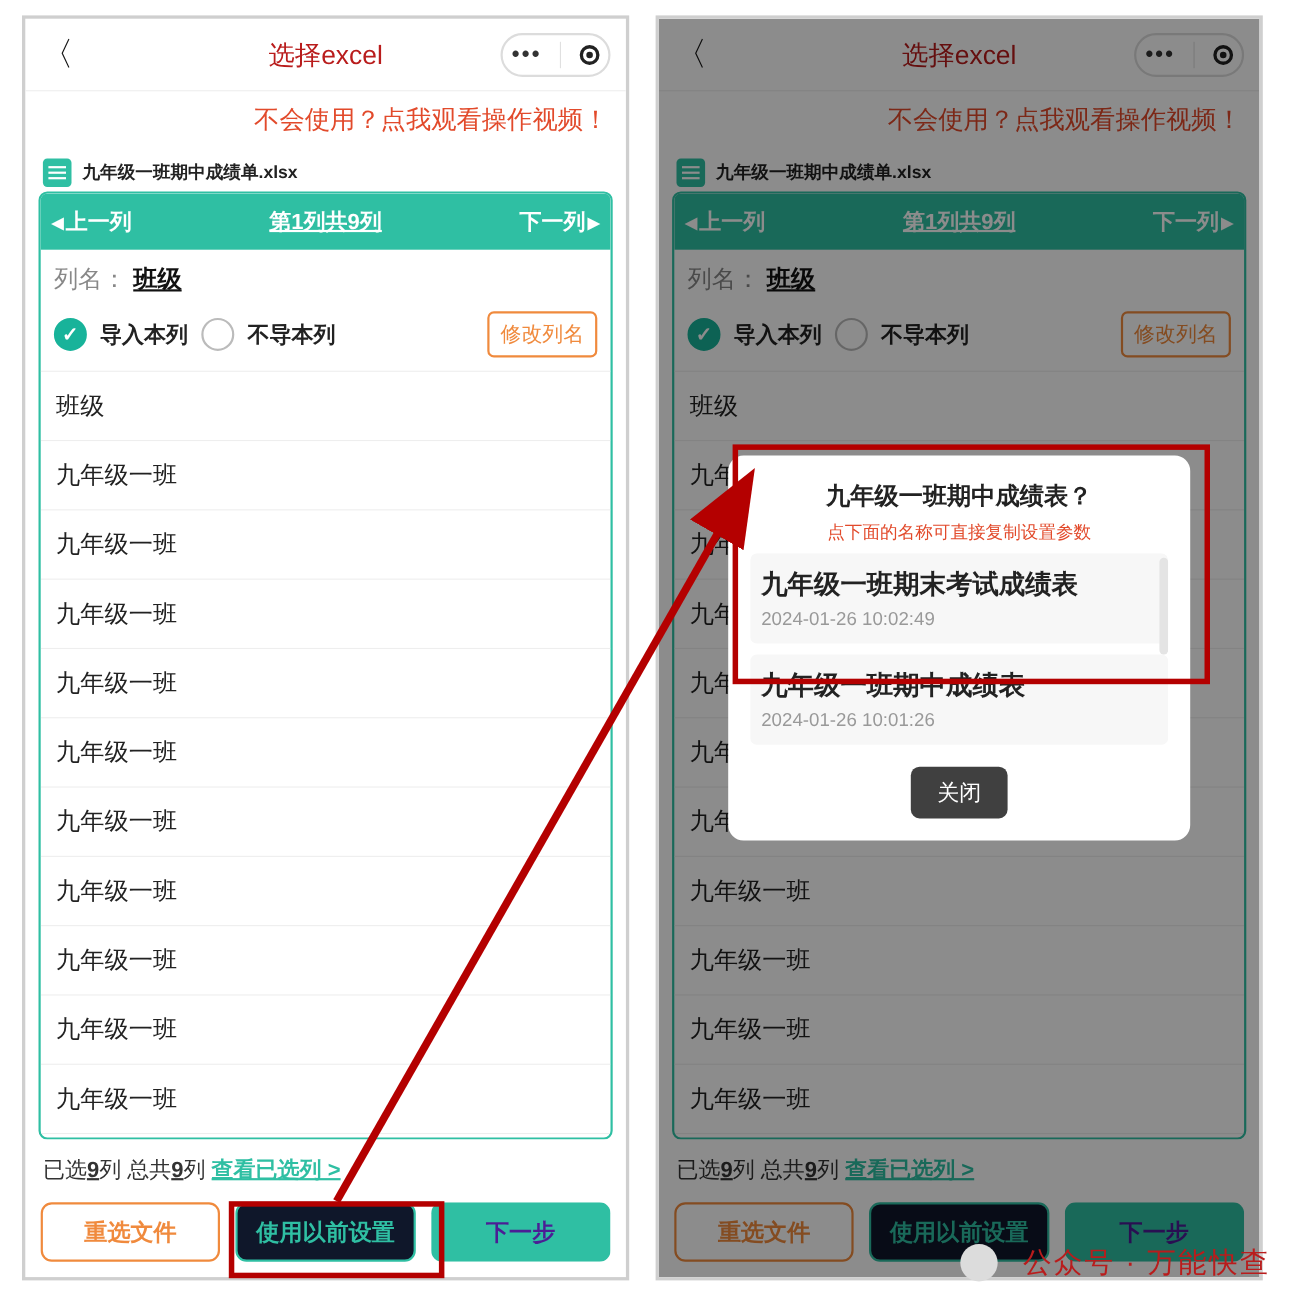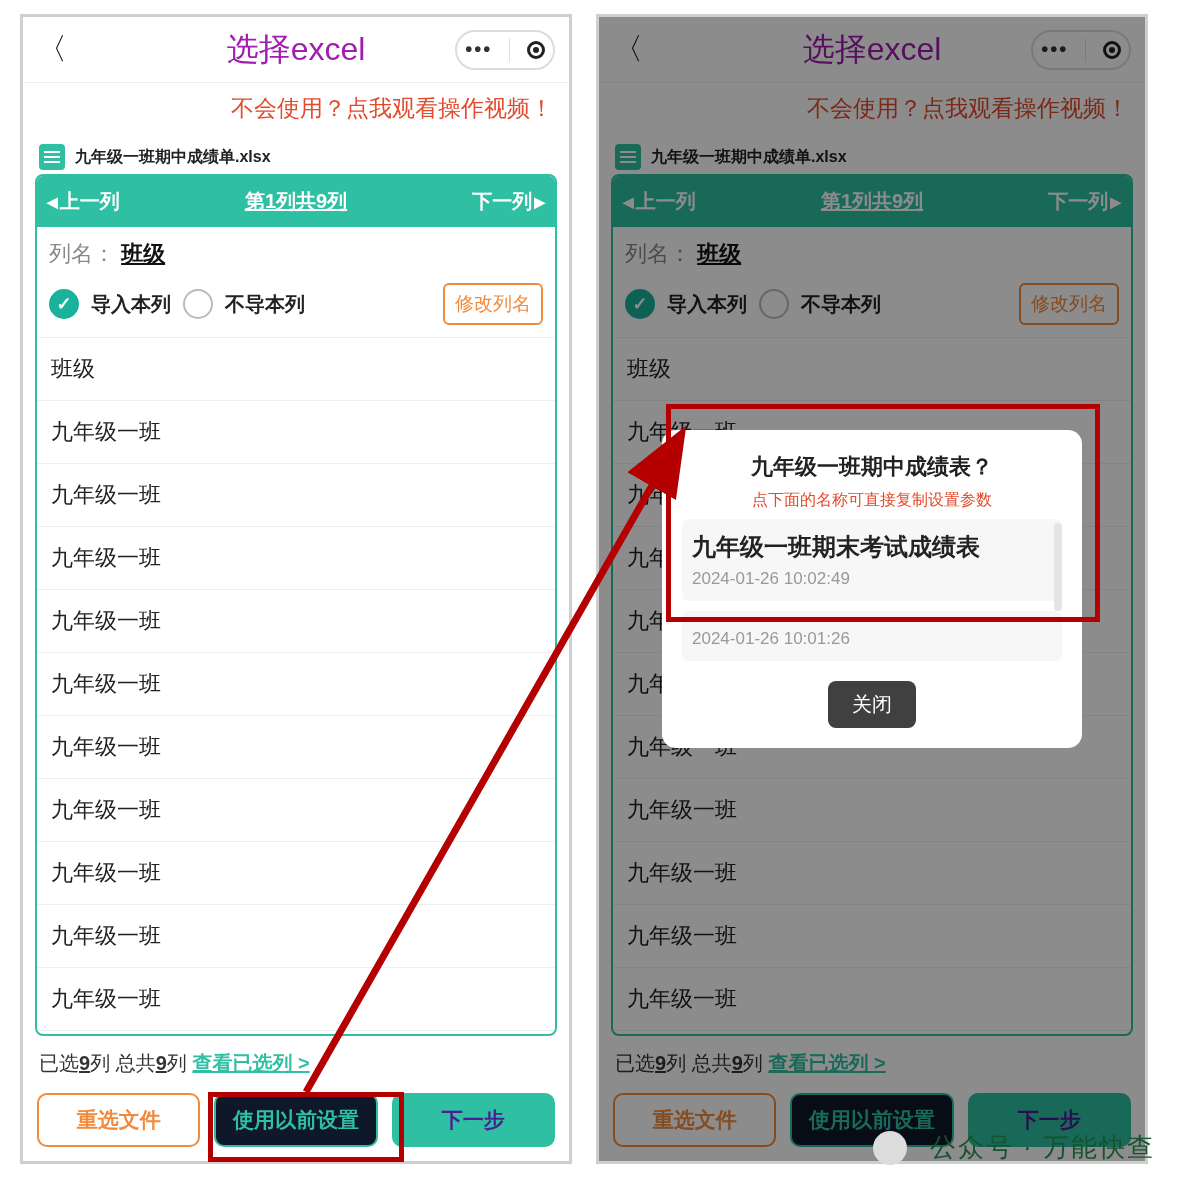--- a/index.html
+++ b/index.html
@@ -38,22 +38,22 @@
     font-size: 30px;
     font-weight: 300;
     color: #111;
     width: 30px;
     cursor: pointer;
   }
   .title {
     position: absolute;
     left: 0; right: 0;
     text-align: center;
-    font-size: 32px;
-    color: #a21caf;
+    font-size: 24px;
+    color: #b91c1c;
     pointer-events: none;
   }
   .capsule {
     margin-left: auto;
     width: 100px; height: 40px;
     border: 2px solid #dcdcdc;
     border-radius: 22px;
     display: flex;
     align-items: center;
     justify-content: space-around;
@@ -243,21 +243,21 @@
   }
 
   
   .annot { position: absolute; z-index: 20; pointer-events: none; }
   .redbox { border: 5px solid #b40000; }
   svg.arrow { position: absolute; left: 0; top: 0; width: 1195px; height: 1179px; z-index: 30; pointer-events: none; }
 
   
   .watermark {
     position: absolute; right: 40px; bottom: 14px;
-    color: #14532d; font-size: 26px; letter-spacing: 2px;
+    color: #b91c1c; font-size: 26px; letter-spacing: 2px;
     display: flex; align-items: center; gap: 23px;
     z-index: 50;
   }
   .wmcircle { width: 34px; height: 34px; border-radius: 50%; background: #dcdcdc; }
 </style>
 </head>
 <body>
 
 <div class="wrap">
 
@@ -406,20 +406,21 @@
       <div class="modal">
         <h3>九年级一班期中成绩表？</h3>
         <div class="tip">点下面的名称可直接复制设置参数</div>
         <div class="mlist" id="mlist">
           <div class="scrolltrack"></div>
         <div class="mitem">
               <div class="mt">九年级一班期末考试成绩表</div>
               <div class="mts">2024-01-26 10:02:49</div>
             </div>
             <div class="mitem">
+              <div class="mt">九年级一班期中成绩表</div>
               <div class="mts">2024-01-26 10:01:26</div>
             </div>
           </div>
         <div class="closebtn">关闭</div>
       </div>
     </div>
   </div>
 
 </div>
 

